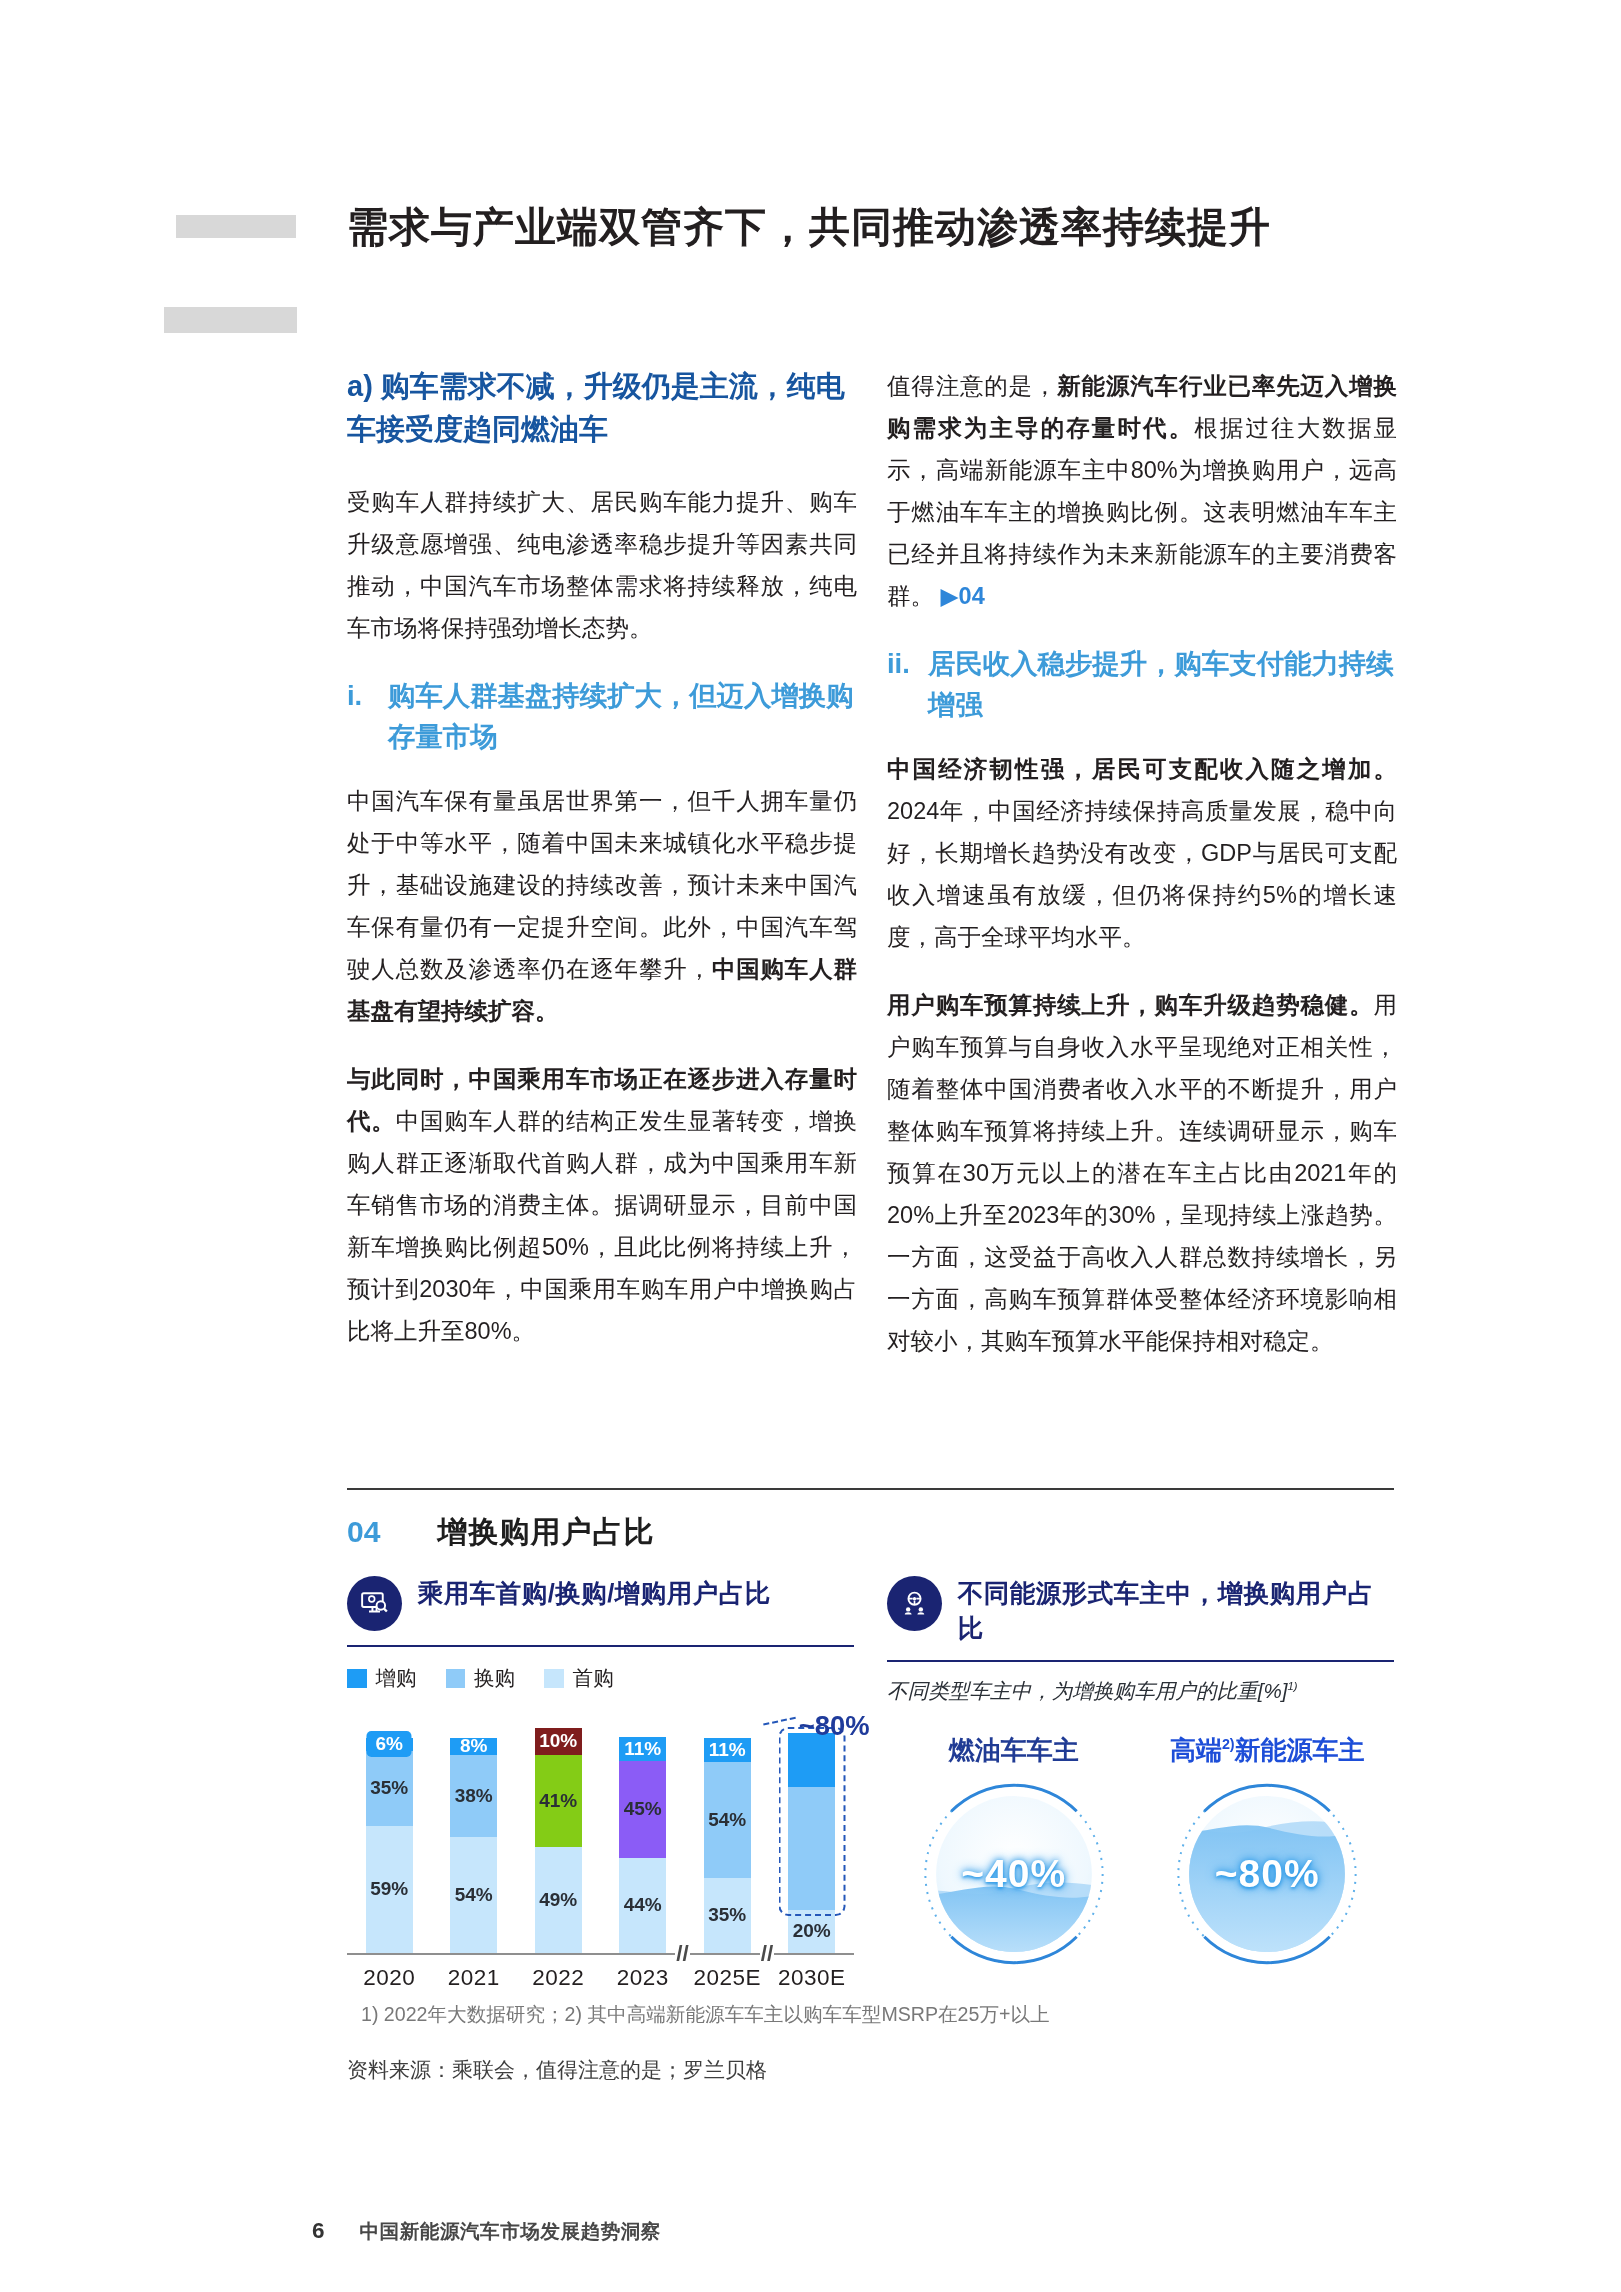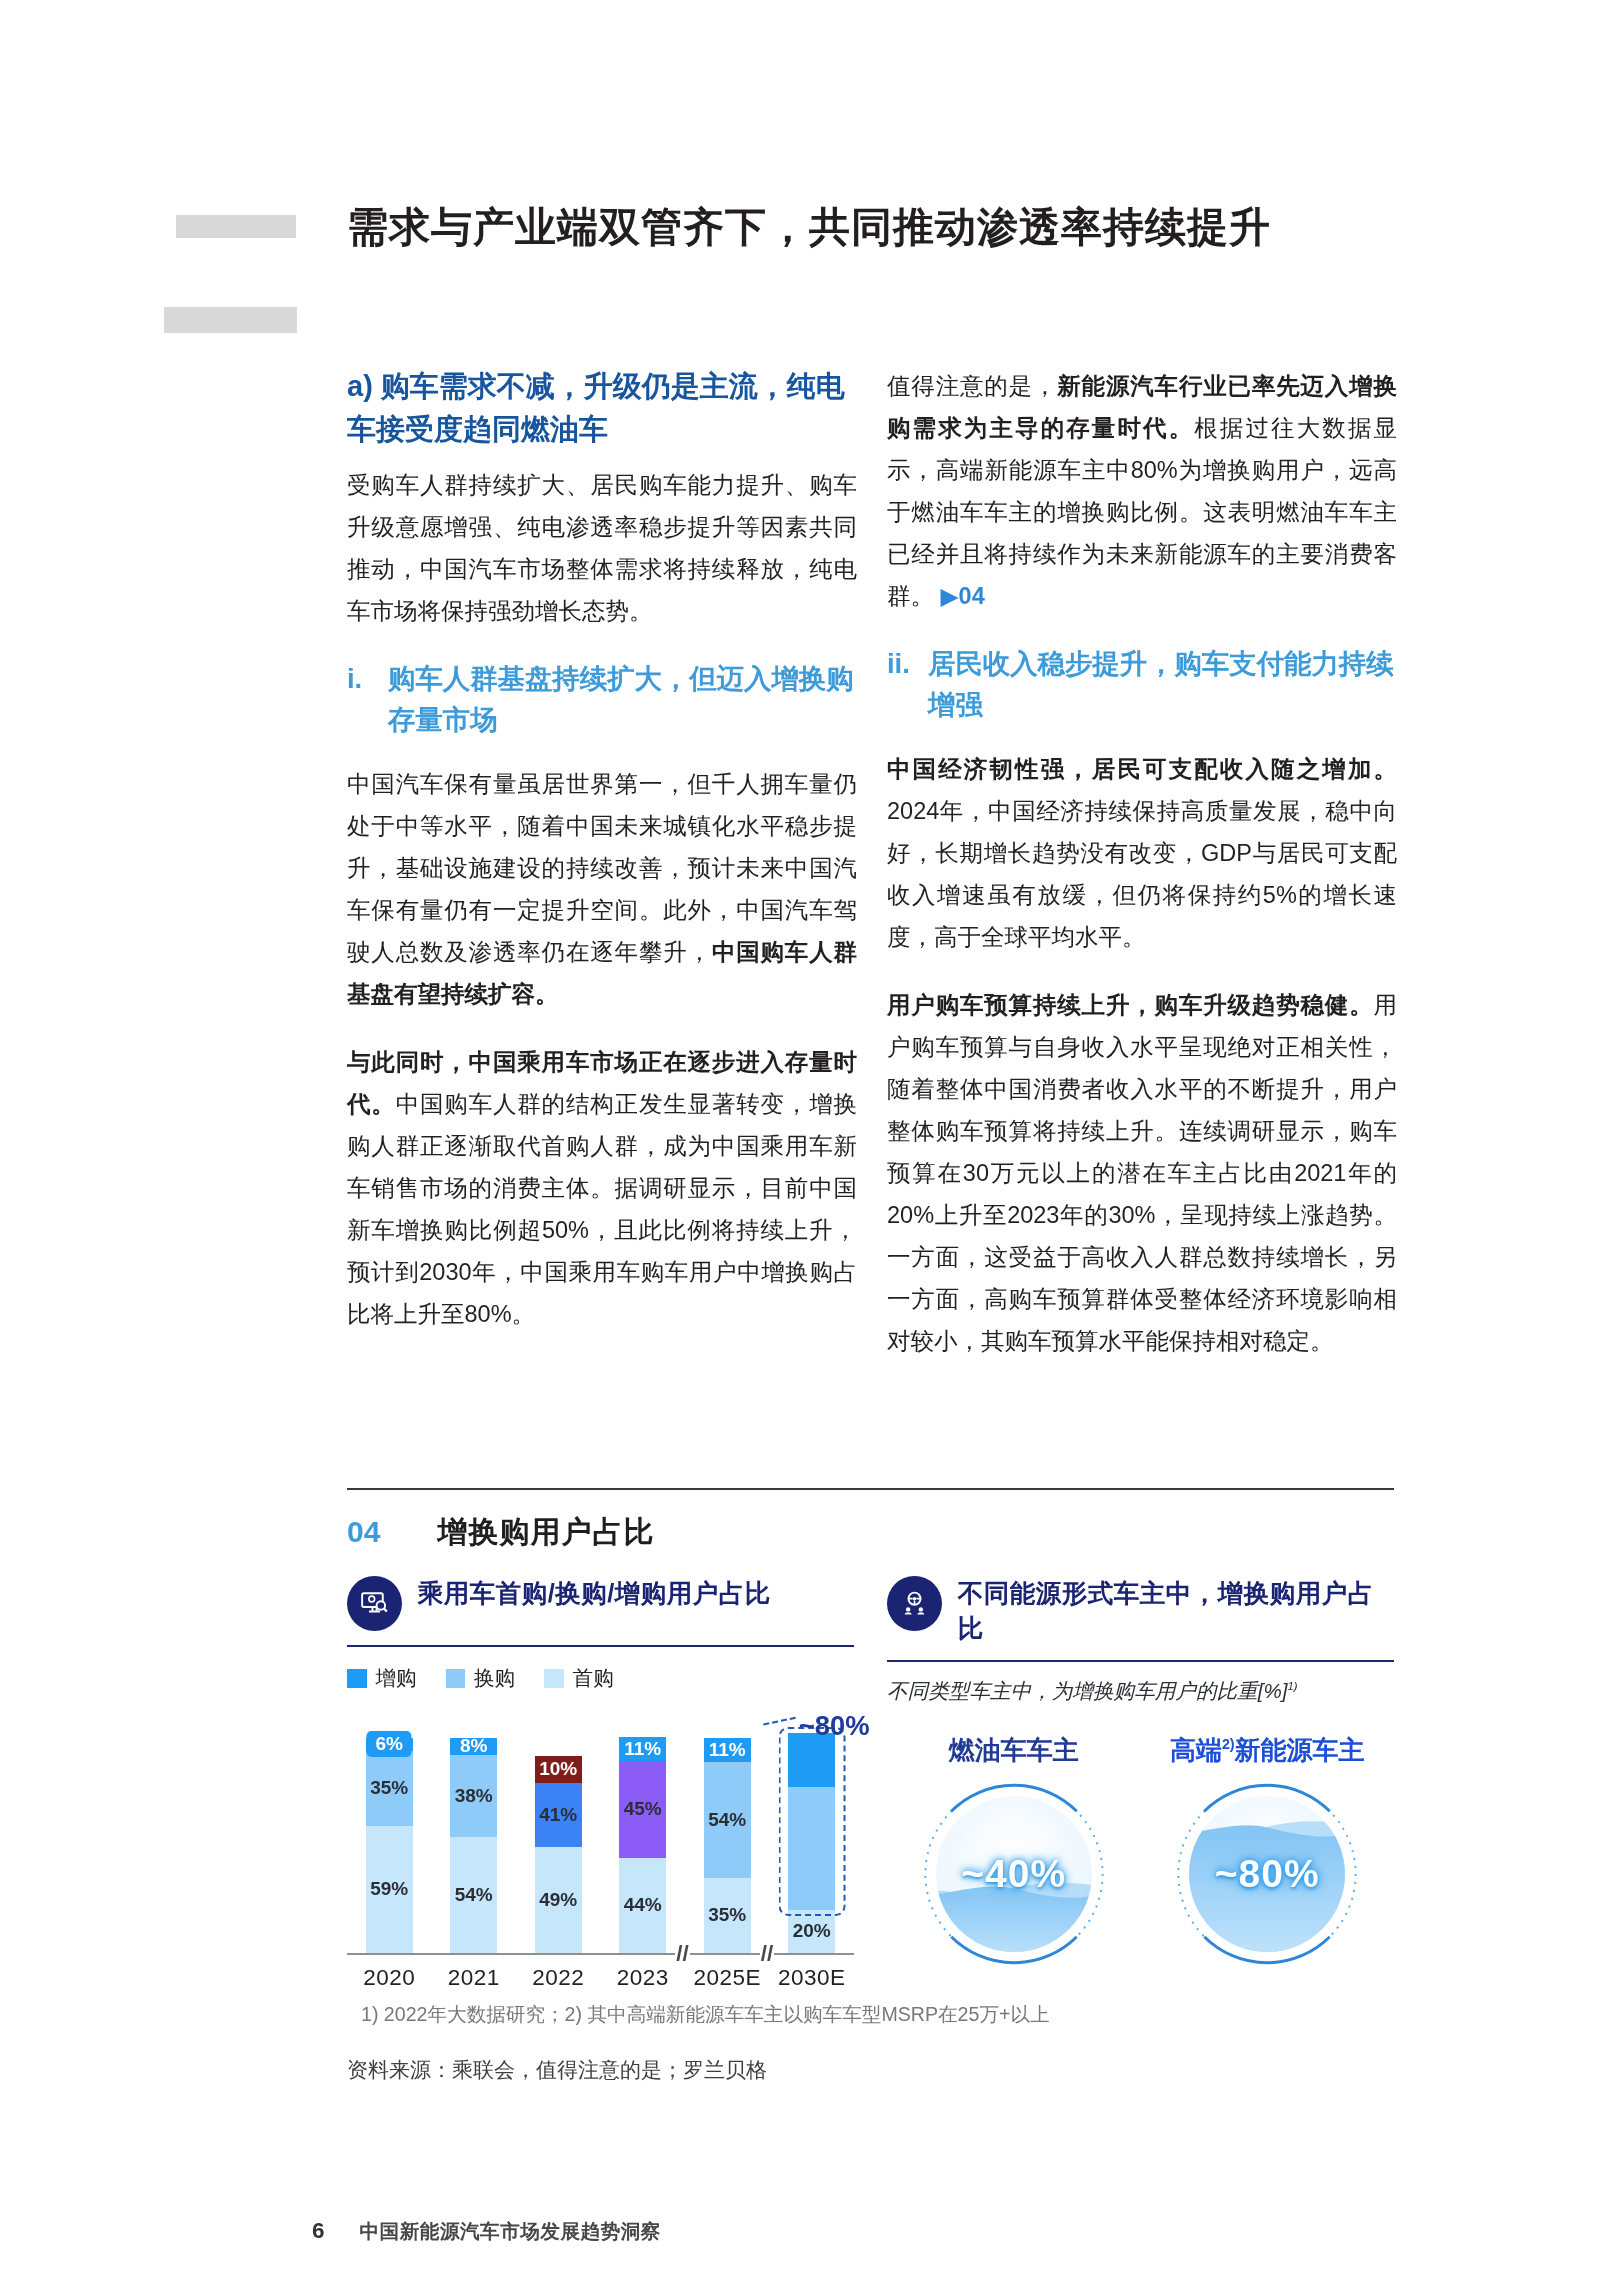--- a/index.html
+++ b/index.html
@@ -6,21 +6,21 @@
   .page{position:relative;width:1621px;height:2293px;background:#fff;overflow:hidden;
         font-family:"Liberation Sans","DejaVu Sans",sans-serif;color:#231F20;}
   .graybar{position:absolute;background:#D8D8D8;}
   #graybar-1{left:176px;top:215px;width:120px;height:22.5px;}
   #graybar-2{left:164px;top:307px;width:133px;height:25.5px;}
   .page-title{position:absolute;left:347px;top:202px;margin:0;font-size:41px;line-height:51px;
               font-weight:800;color:#231F20;letter-spacing:1px;}
   .col{position:absolute;width:510px;text-align:justify;}
   #col-left{left:347px;top:365px;}
   #col-right{left:887px;top:365px;}
-  .h-a{color:#17559F;font-size:29px;font-weight:800;line-height:43px;margin:0 0 13px;text-align:left;}
+  .h-a{color:#17559F;font-size:29px;font-weight:800;line-height:43px;margin:0 0 30px;text-align:left;}
   .h-sub{color:#3D9BD9;font-size:27.4px;font-weight:800;line-height:41px;margin:7.8px 0 23.5px;
          display:flex;text-align:left;}
   .h-sub .num{flex:0 0 41px;}
   p.body{font-size:23.5px;line-height:42px;margin:0 0 25.5px;}
   .b{font-weight:bold;}
   sup{font-size:0.55em;vertical-align:super;}
   .divider{position:absolute;left:347px;top:1488px;width:1047px;border-top:2px solid #3A3A3A;}
   .exhibit-label{position:absolute;left:347px;top:1512px;display:flex;gap:57px;align-items:baseline;}
   .exnum{color:#3D9BD9;font-size:30px;font-weight:800;}
   .extitle{color:#1E1E1E;font-size:30px;font-weight:800;letter-spacing:1px;}
@@ -147,21 +147,21 @@
             <div class="seg" style="height: 116px; background: rgb(198, 230, 252);">
               <span class="lbl">54%</span>
             </div>
           </div>
         </div>
         <div class="group">
           <div class="bar">
             <div class="seg" style="height: 27px; background: #7f1d1d;">
               <span class="lbl on-dark">10%</span>
             </div>
-            <div class="seg" style="height: 64px; background: #3b82f6; padding-left: 27px;">
+            <div class="seg" style="height: 92px; background: #84cc16; padding-left: 27px;">
               <span class="lbl">41%</span>
             </div>
             <div class="seg" style="height: 106px; background: rgb(198, 230, 252);">
               <span class="lbl">49%</span>
             </div>
           </div>
         </div>
         <div class="group">
           <div class="bar">
             <div class="seg" style="height: 24px; background: rgb(30, 156, 245);">

